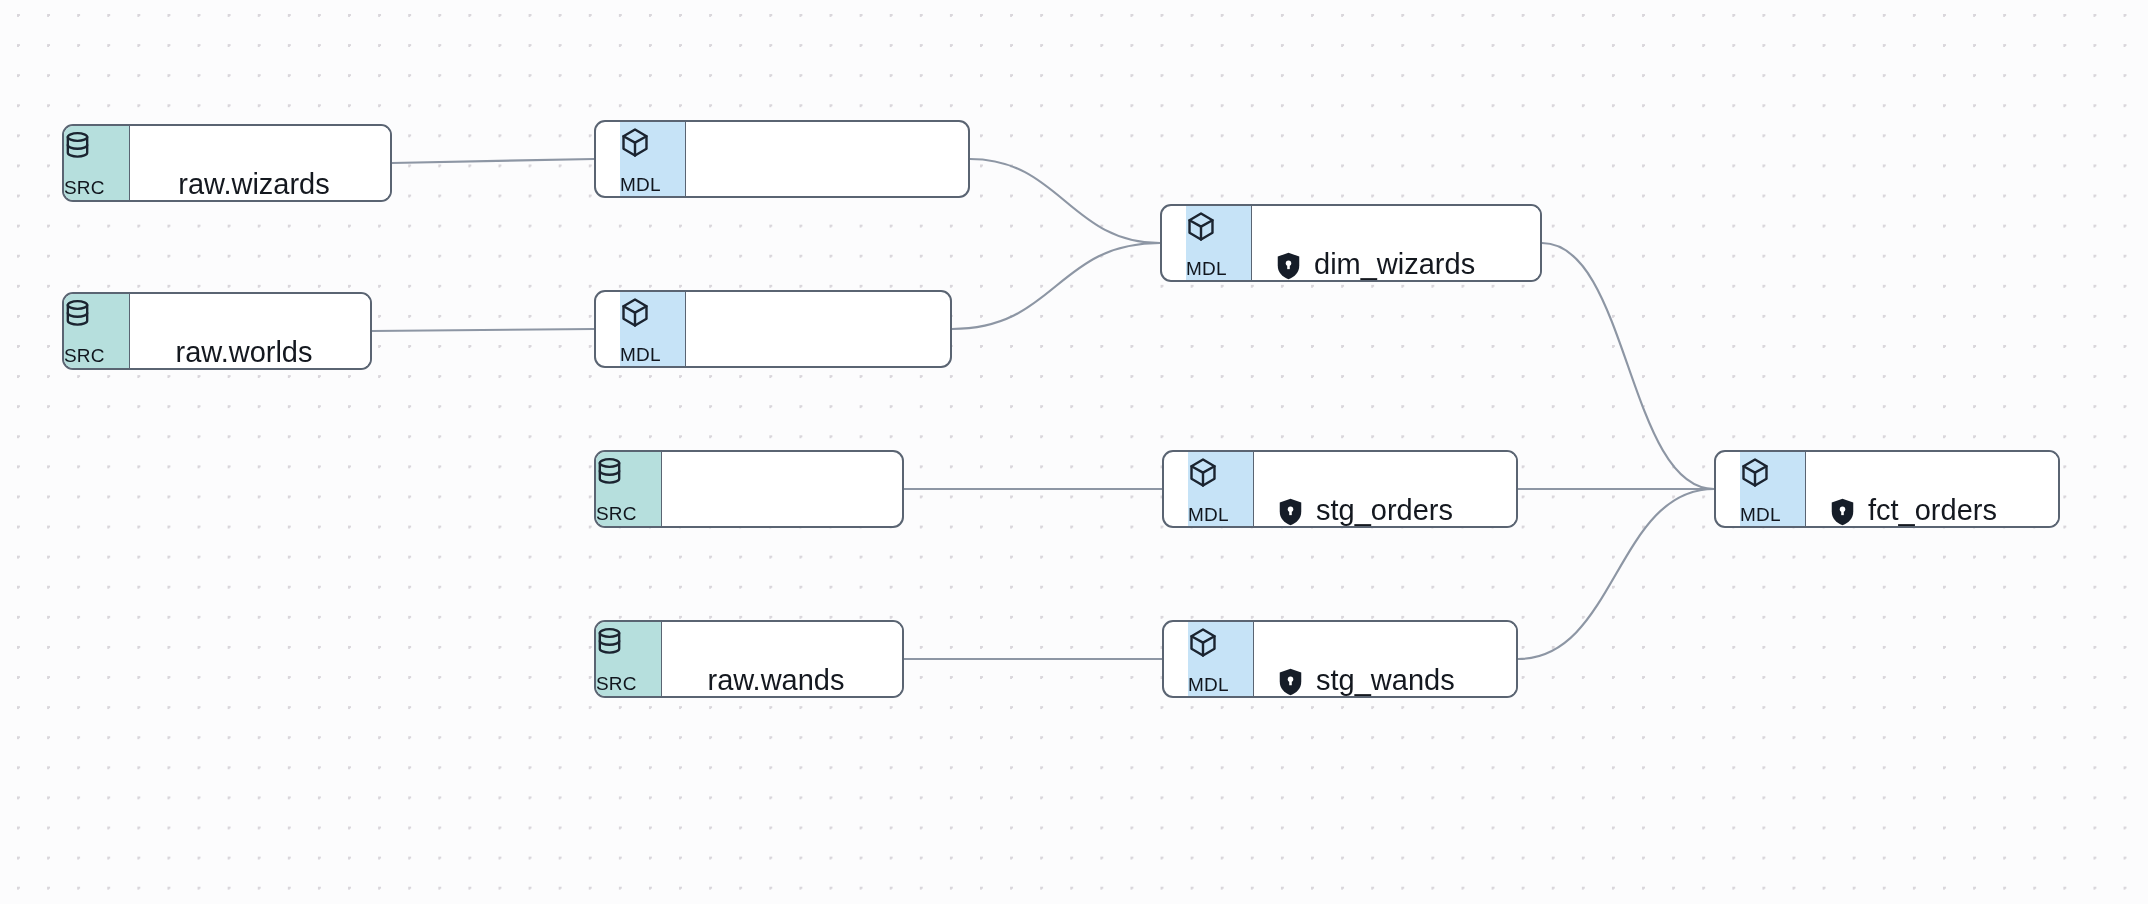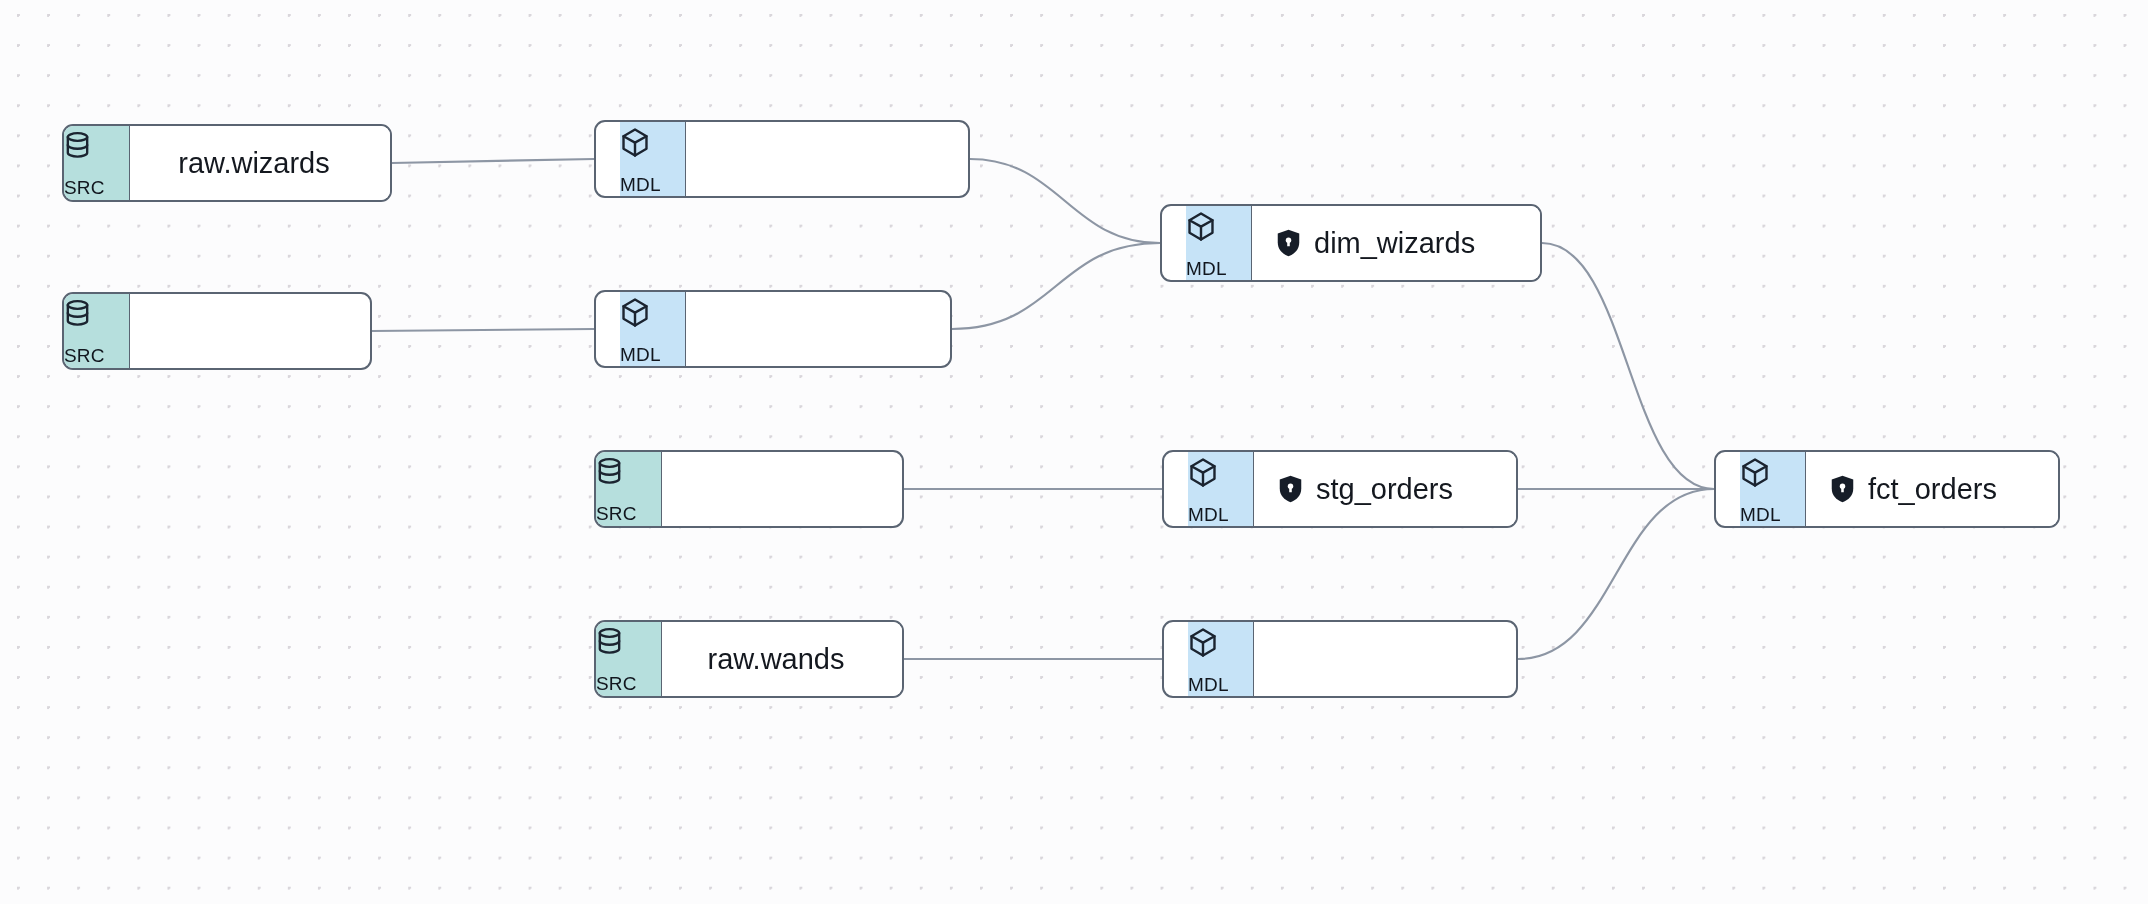--- a/index.html
+++ b/index.html
@@ -61,21 +61,21 @@
   .badge-text {
     font-size: 19px;
     line-height: 19px;
     color: #11161e;
     letter-spacing: 0.2px;
     font-family: "Liberation Sans", sans-serif;
   }
   .node-body {
     flex: 1 1 auto;
     display: flex;
-    align-items: center;
+    align-items: flex-end;
     gap: 13px;
     padding: 0 22px 0 24px;
     background: #ffffff;
     white-space: nowrap;
   }
   .node-body.centered { justify-content: center; padding-left: 10px; }
   .lock-icon {
     flex: 0 0 auto;
     display: block;
     line-height: 0;
@@ -127,20 +127,23 @@
       </div>
       <div class="node kind-src" style="left: 62px; top: 292px; width: 310px;">
         <div class="node-badge">
           <span class="badge-icon"><svg width="27" height="30" viewBox="0 0 24 26" fill="none" stroke="currentColor" stroke-width="2.1" stroke-linecap="round" stroke-linejoin="round">
               <ellipse cx="12" cy="5" rx="8.6" ry="3.4"></ellipse>
               <path d="M3.4 5 v7 c0 1.88 3.85 3.4 8.6 3.4 s8.6-1.52 8.6-3.4 V5"></path>
               <path d="M3.4 12 v7 c0 1.88 3.85 3.4 8.6 3.4 s8.6-1.52 8.6-3.4 V12"></path>
             </svg></span>
           <span class="badge-text">SRC</span>
         </div>
+        <div class="node-body centered">
+          <span class="node-label">raw.worlds</span>
+        </div>
       </div>
       <div class="node kind-src" style="left: 594px; top: 450px; width: 310px;">
         <div class="node-badge">
           <span class="badge-icon"><svg width="27" height="30" viewBox="0 0 24 26" fill="none" stroke="currentColor" stroke-width="2.1" stroke-linecap="round" stroke-linejoin="round">
               <ellipse cx="12" cy="5" rx="8.6" ry="3.4"></ellipse>
               <path d="M3.4 5 v7 c0 1.88 3.85 3.4 8.6 3.4 s8.6-1.52 8.6-3.4 V5"></path>
               <path d="M3.4 12 v7 c0 1.88 3.85 3.4 8.6 3.4 s8.6-1.52 8.6-3.4 V12"></path>
             </svg></span>
           <span class="badge-text">SRC</span>
         </div>
@@ -198,20 +201,28 @@
       </div>
       <div class="node kind-mdl" style="left: 1162px; top: 620px; width: 356px;">
         <div class="node-badge">
           <span class="badge-icon"><svg width="30" height="31" viewBox="0 0 26 27" fill="none" stroke="currentColor" stroke-width="2.1" stroke-linecap="round" stroke-linejoin="round">
               <path d="M13 2.2 L23 8 v11 l-10 5.8 L3 19 V8 Z"></path>
               <path d="M3 8 L13 13.6 L23 8"></path>
               <path d="M13 13.6 V24.8"></path>
             </svg></span>
           <span class="badge-text">MDL</span>
         </div>
+        <div class="node-body">
+          <span class="lock-icon"><svg width="25" height="28" viewBox="0 0 22 25" fill="currentColor">
+              <path d="M11 0.6 L20.6 4.1 v8.0 c0 6.0-4.0 10.2-9.6 12.3 C5.4 22.3 1.4 18.1 1.4 12.1 V4.1 Z"></path>
+              <circle cx="11" cy="10.1" r="2.45" fill="#ffffff"></circle>
+              <path d="M9.85 10.1 h2.3 v5.2 h-2.3 Z" fill="#ffffff"></path>
+            </svg></span>
+          <span class="node-label">stg_wands</span>
+        </div>
       </div>
       <div class="node kind-mdl" style="left: 1160px; top: 204px; width: 382px;">
         <div class="node-badge">
           <span class="badge-icon"><svg width="30" height="31" viewBox="0 0 26 27" fill="none" stroke="currentColor" stroke-width="2.1" stroke-linecap="round" stroke-linejoin="round">
               <path d="M13 2.2 L23 8 v11 l-10 5.8 L3 19 V8 Z"></path>
               <path d="M3 8 L13 13.6 L23 8"></path>
               <path d="M13 13.6 V24.8"></path>
             </svg></span>
           <span class="badge-text">MDL</span>
         </div>

